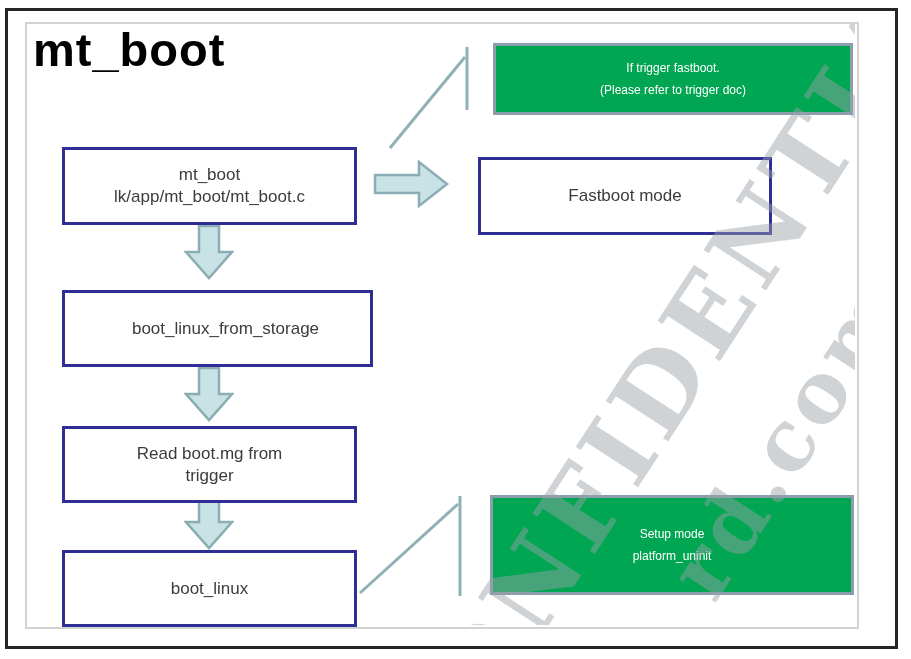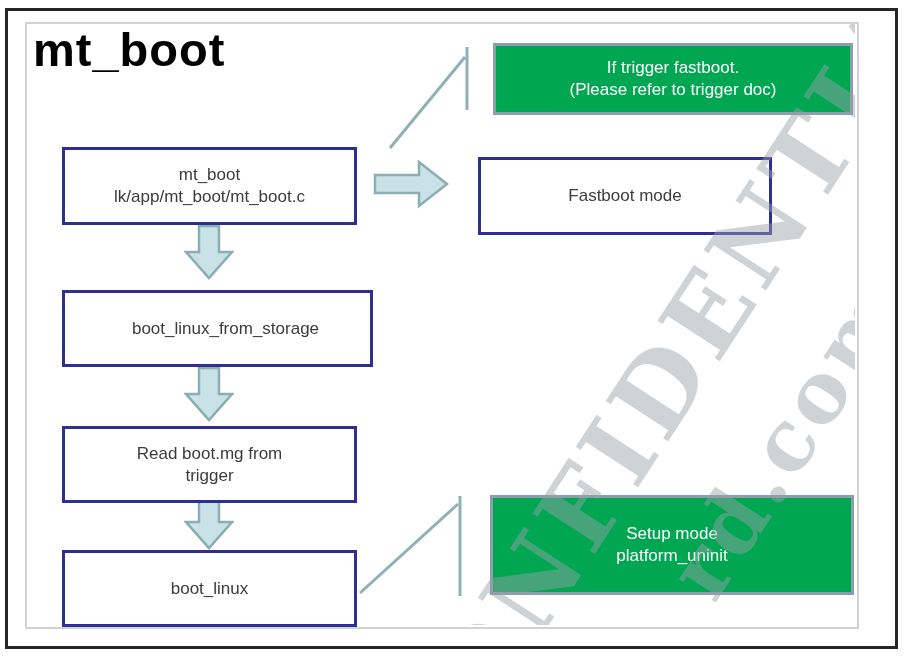--- a/index.html
+++ b/index.html
@@ -25,21 +25,21 @@
     font-size:17px;line-height:22px;color:#3c3c3c;text-align:center;
   }
   .box-mtboot   {left:62px; top:147px;width:289px;height:72px;}
   .box-storage  {left:62px; top:290px;width:289px;height:71px;padding-left:16px;}
   .box-read     {left:62px; top:418px;width:289px;height:71px;margin-top:8px;}
   .box-bootlinux{left:62px; top:550px;width:289px;height:71px;}
   .box-fastboot {left:478px;top:157px;width:288px;height:72px;}
   .greenbox{
     position:absolute;z-index:6;background:#00a651;border:3px solid #8c9dab;
     display:flex;flex-direction:column;align-items:center;justify-content:center;
-    font-size:17px;line-height:22px;color:#ffffff;text-align:left;
+    font-size:12px;line-height:22px;color:#ffffff;text-align:left;
   }
   .green-top   {left:493px;top:43px; width:354px;height:66px;}
   .green-bottom{left:490px;top:495px;width:358px;height:94px;}
   .arrow{position:absolute;z-index:5;}
   .arrow-d1{left:184px;top:224px;}
   .arrow-d2{left:184px;top:366px;}
   .arrow-d3{left:184px;top:494px;}
   .arrow-r {left:373px;top:160px;}
   .lines-overlay{position:absolute;left:0;top:0;width:911px;height:659px;z-index:5;pointer-events:none;}
   .wm-clip{

